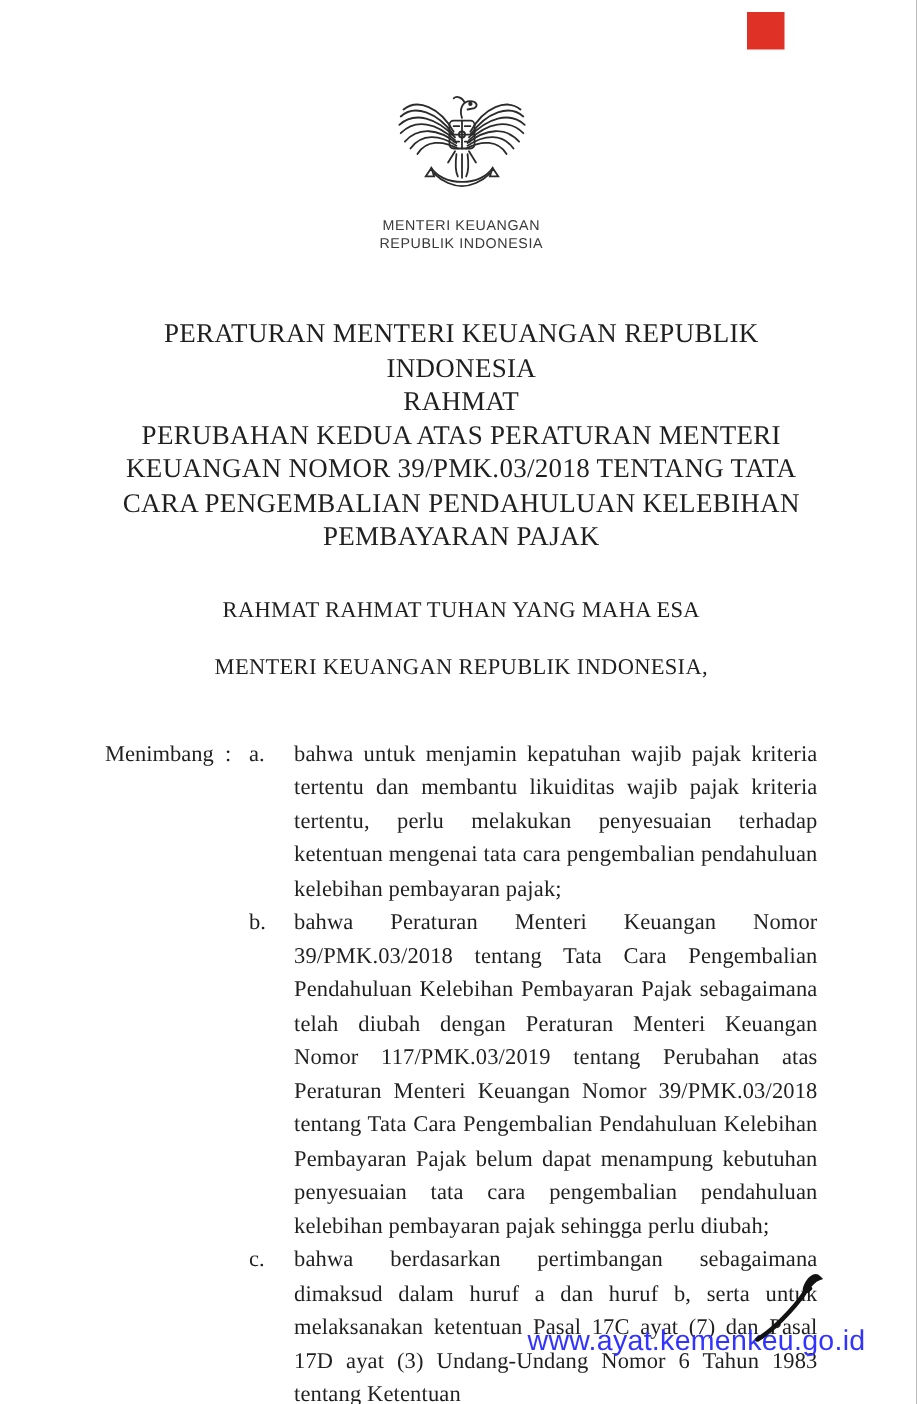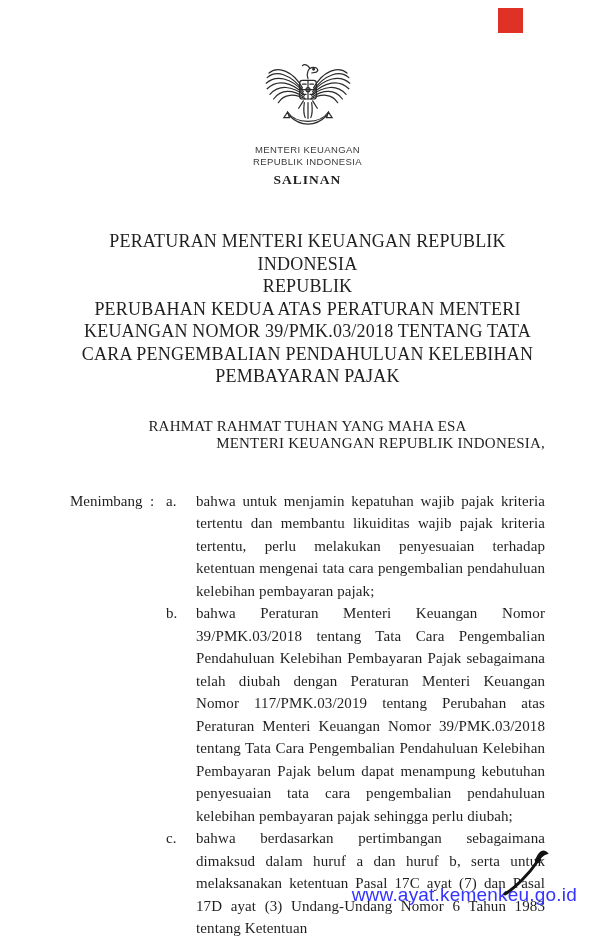--- a/index.html
+++ b/index.html
@@ -25,21 +25,21 @@
     font-size:9.5px;line-height:12px;color:#3a3a3a;
     letter-spacing:.4px;margin-top:2px;
   }
   .salinan{
     font-size:13.5px;font-weight:bold;letter-spacing:1px;
     margin-top:4px;
   }
   .title-block{ text-align:center; margin-top:42px; font-size:18px; line-height:22.5px; letter-spacing:.2px; }
   .nomor-line .gap{ display:inline-block; width:18px; }
   .invocation{ text-align:center; margin-top:30px; font-size:15px; letter-spacing:.2px; }
-  .authority{ text-align:right; font-size:15px; letter-spacing:.2px; }
+  .authority{ text-align:center; margin-top:21px; font-size:15px; letter-spacing:.2px; }
   .considering{ display:flex; margin-top:38px; font-size:15px; line-height:22.5px; }
   .c-label{ width:80px; flex:0 0 80px; }
   .c-colon{ width:16px; flex:0 0 16px; }
   .c-items{ flex:1; }
   .c-item{ display:flex; }
   .c-marker{ width:30px; flex:0 0 30px; }
   .c-text{ flex:1; text-align:justify; letter-spacing:.1px; }
   .footer-link{
     position:absolute; right:34px; bottom:30px;
     font-family:"Liberation Sans","DejaVu Sans",sans-serif;
@@ -84,26 +84,25 @@
           <path d="M28 56 C32 62 40 66 50 66 C60 66 68 62 72 56"></path>
           <path d="M28 56 L24 62 L30 62 Z M72 56 L76 62 L70 62 Z"></path>
           <path d="M30 60 C36 66 44 69 50 69 C56 69 64 66 70 60"></path>
         </g>
       </svg>
     </span>
     <div class="ministry">
       <div>MENTERI KEUANGAN</div>
       <div>REPUBLIK INDONESIA</div>
     </div>
-    <div class="salinan">SALINAN</div>
   </div>
 
   <div class="title-block">
     <div>PERATURAN MENTERI KEUANGAN REPUBLIK INDONESIA</div>
-    <div>REPUBLIK</div>
+    <div>RAHMAT</div>
     <div>PERUBAHAN KEDUA ATAS PERATURAN MENTERI KEUANGAN NOMOR 39/PMK.03/2018 TENTANG TATA CARA PENGEMBALIAN PENDAHULUAN KELEBIHAN PEMBAYARAN PAJAK</div>
   </div>
 
   <div class="invocation">RAHMAT RAHMAT TUHAN YANG MAHA ESA</div>
   <div class="authority">MENTERI KEUANGAN REPUBLIK INDONESIA,</div>
 
   <div class="considering">
     <div class="c-label">Menimbang</div>
     <div class="c-colon">:</div>
     <div class="c-items">

